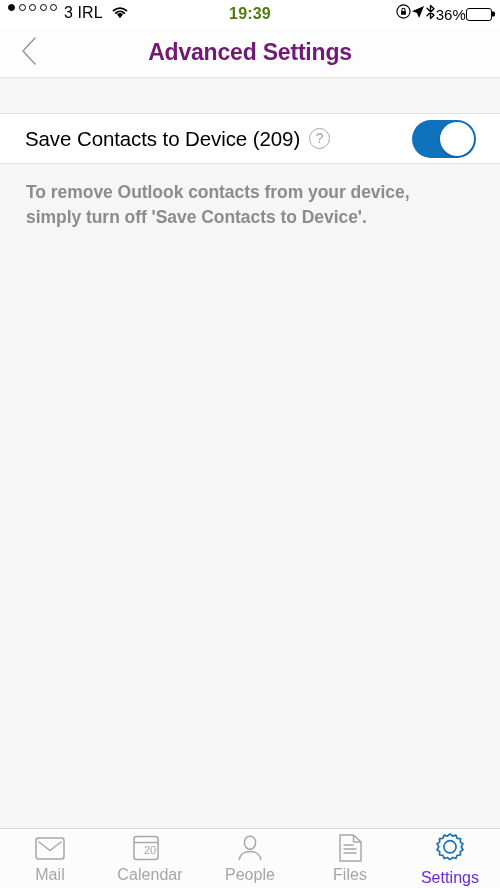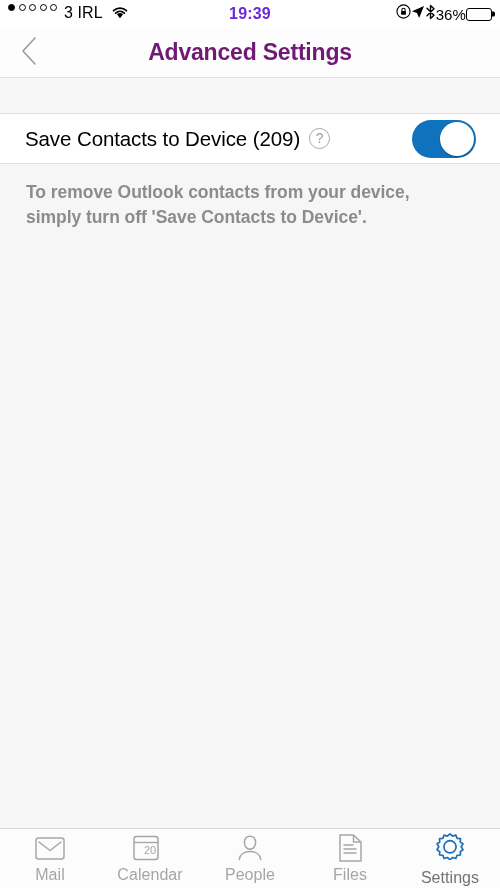--- a/index.html
+++ b/index.html
@@ -59,21 +59,21 @@
   }
   .wifi-icon { margin-left: 3px; display: block; }
 
   .status-time {
     position: absolute;
     left: 0; right: 0;
     text-align: center;
     font-size: 16px;
     font-weight: bold;
     letter-spacing: 0.2px;
-    color: #6d28d9;
+    color: #4d7c0f;
     pointer-events: none;
   }
 
   .status-right {
     margin-left: auto;
     display: flex;
     align-items: center;
   }
   .battery-pct {
     font-size: 15px;
@@ -208,21 +208,21 @@
   .tab {
     flex: 1 1 0;
     display: flex;
     flex-direction: column;
     align-items: center;
     justify-content: center;
     gap: 3px;
     cursor: pointer;
     color: #a6a6a6;
   }
-  .tab.active { color: #737373; gap: 8px; }
+  .tab.active { color: #6d28d9; gap: 8px; }
   .tab-icon {
     height: 30px;
     display: flex;
     align-items: center;
     justify-content: center;
   }
   .tab-label {
     font-size: 16px;
     letter-spacing: 0.05px;
   }

